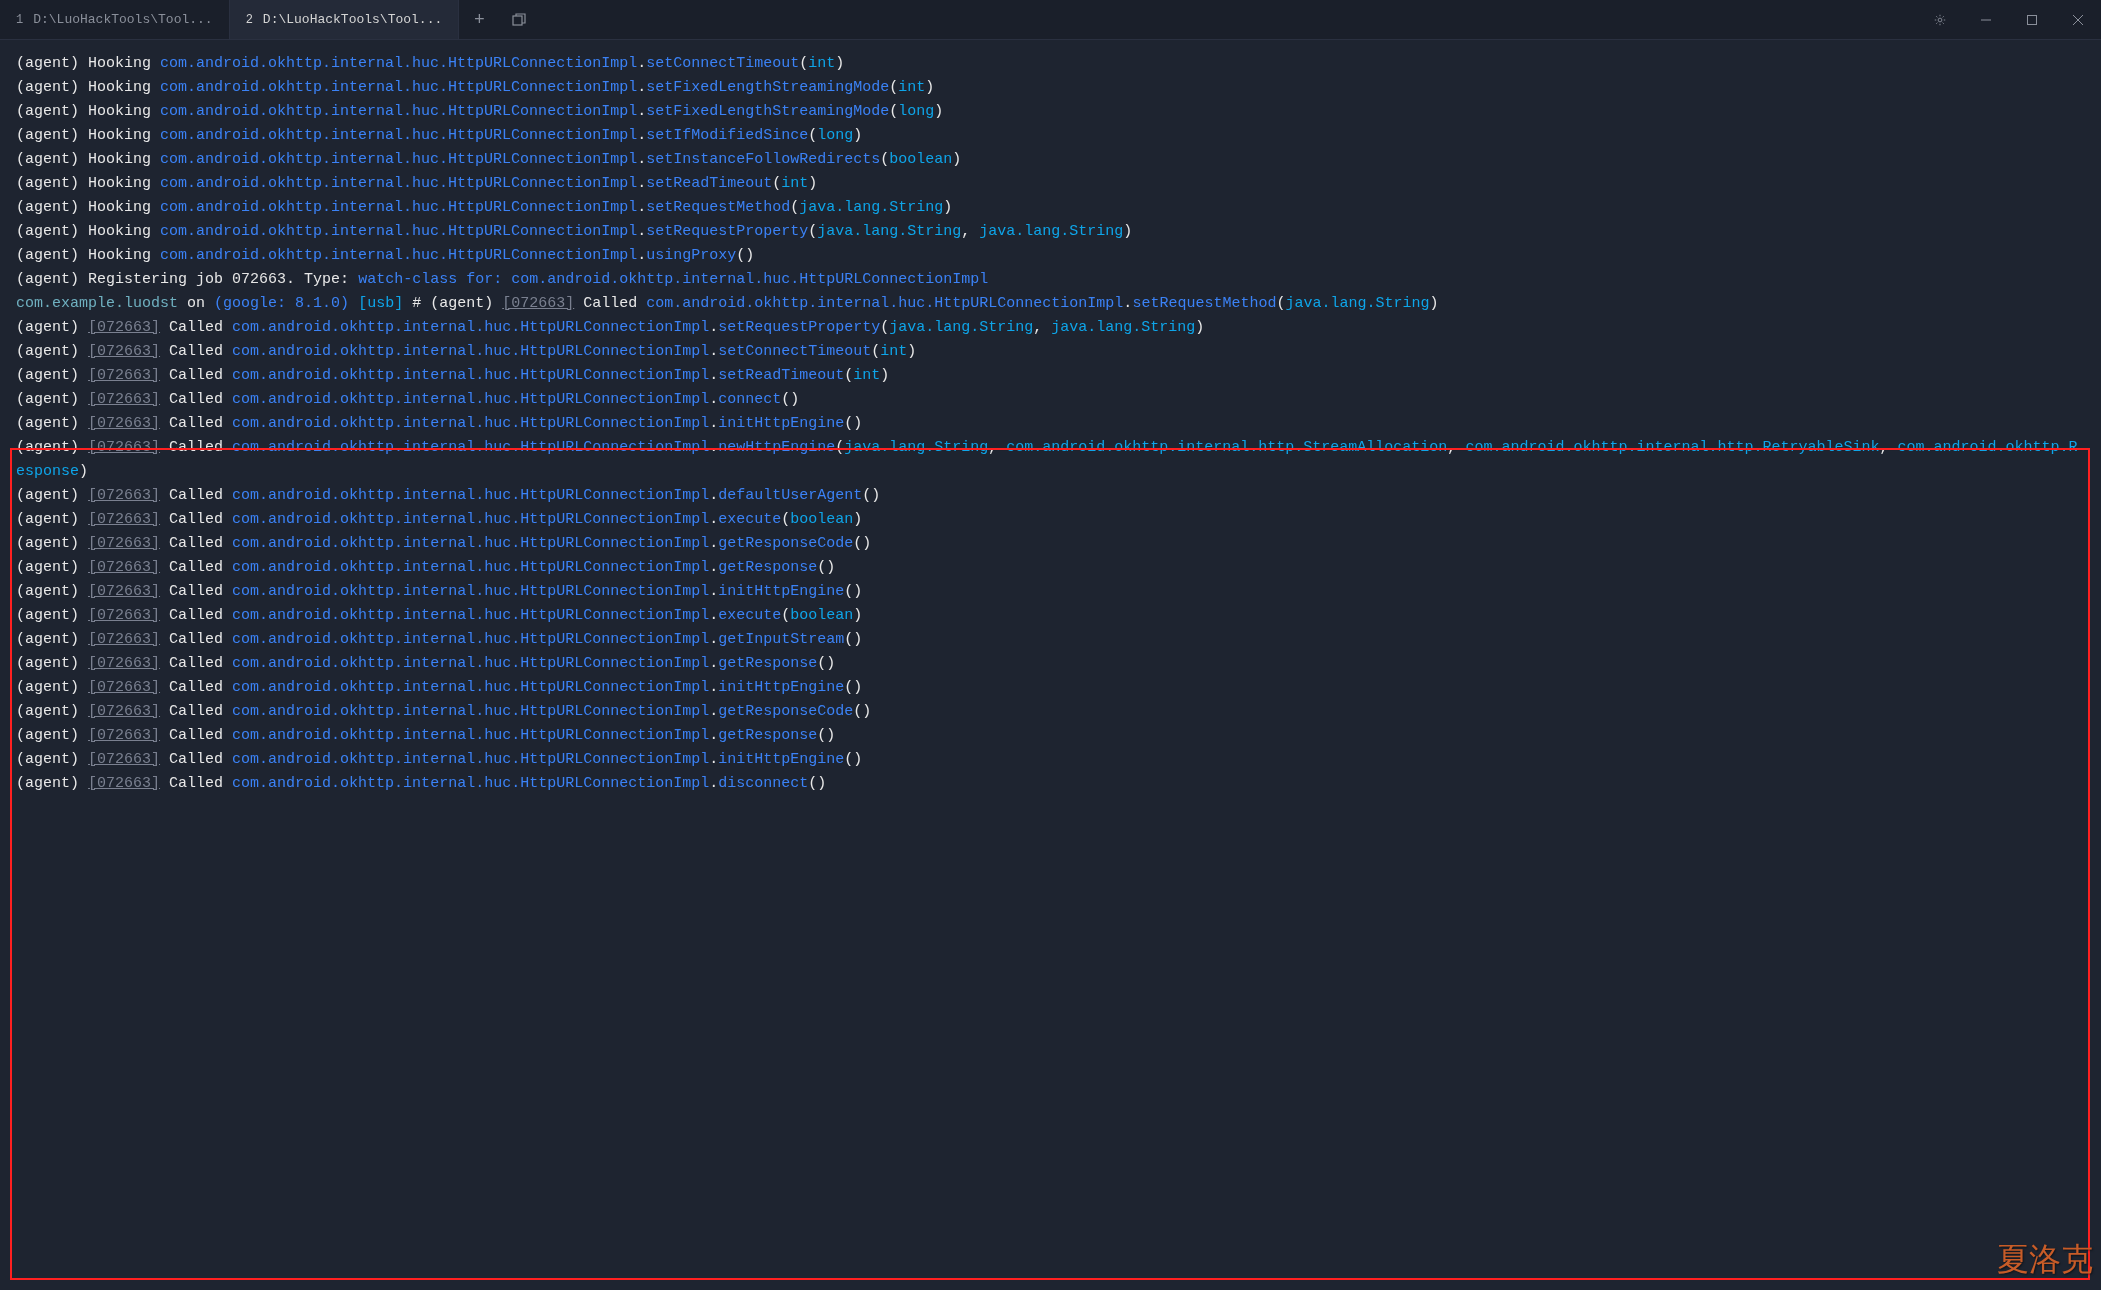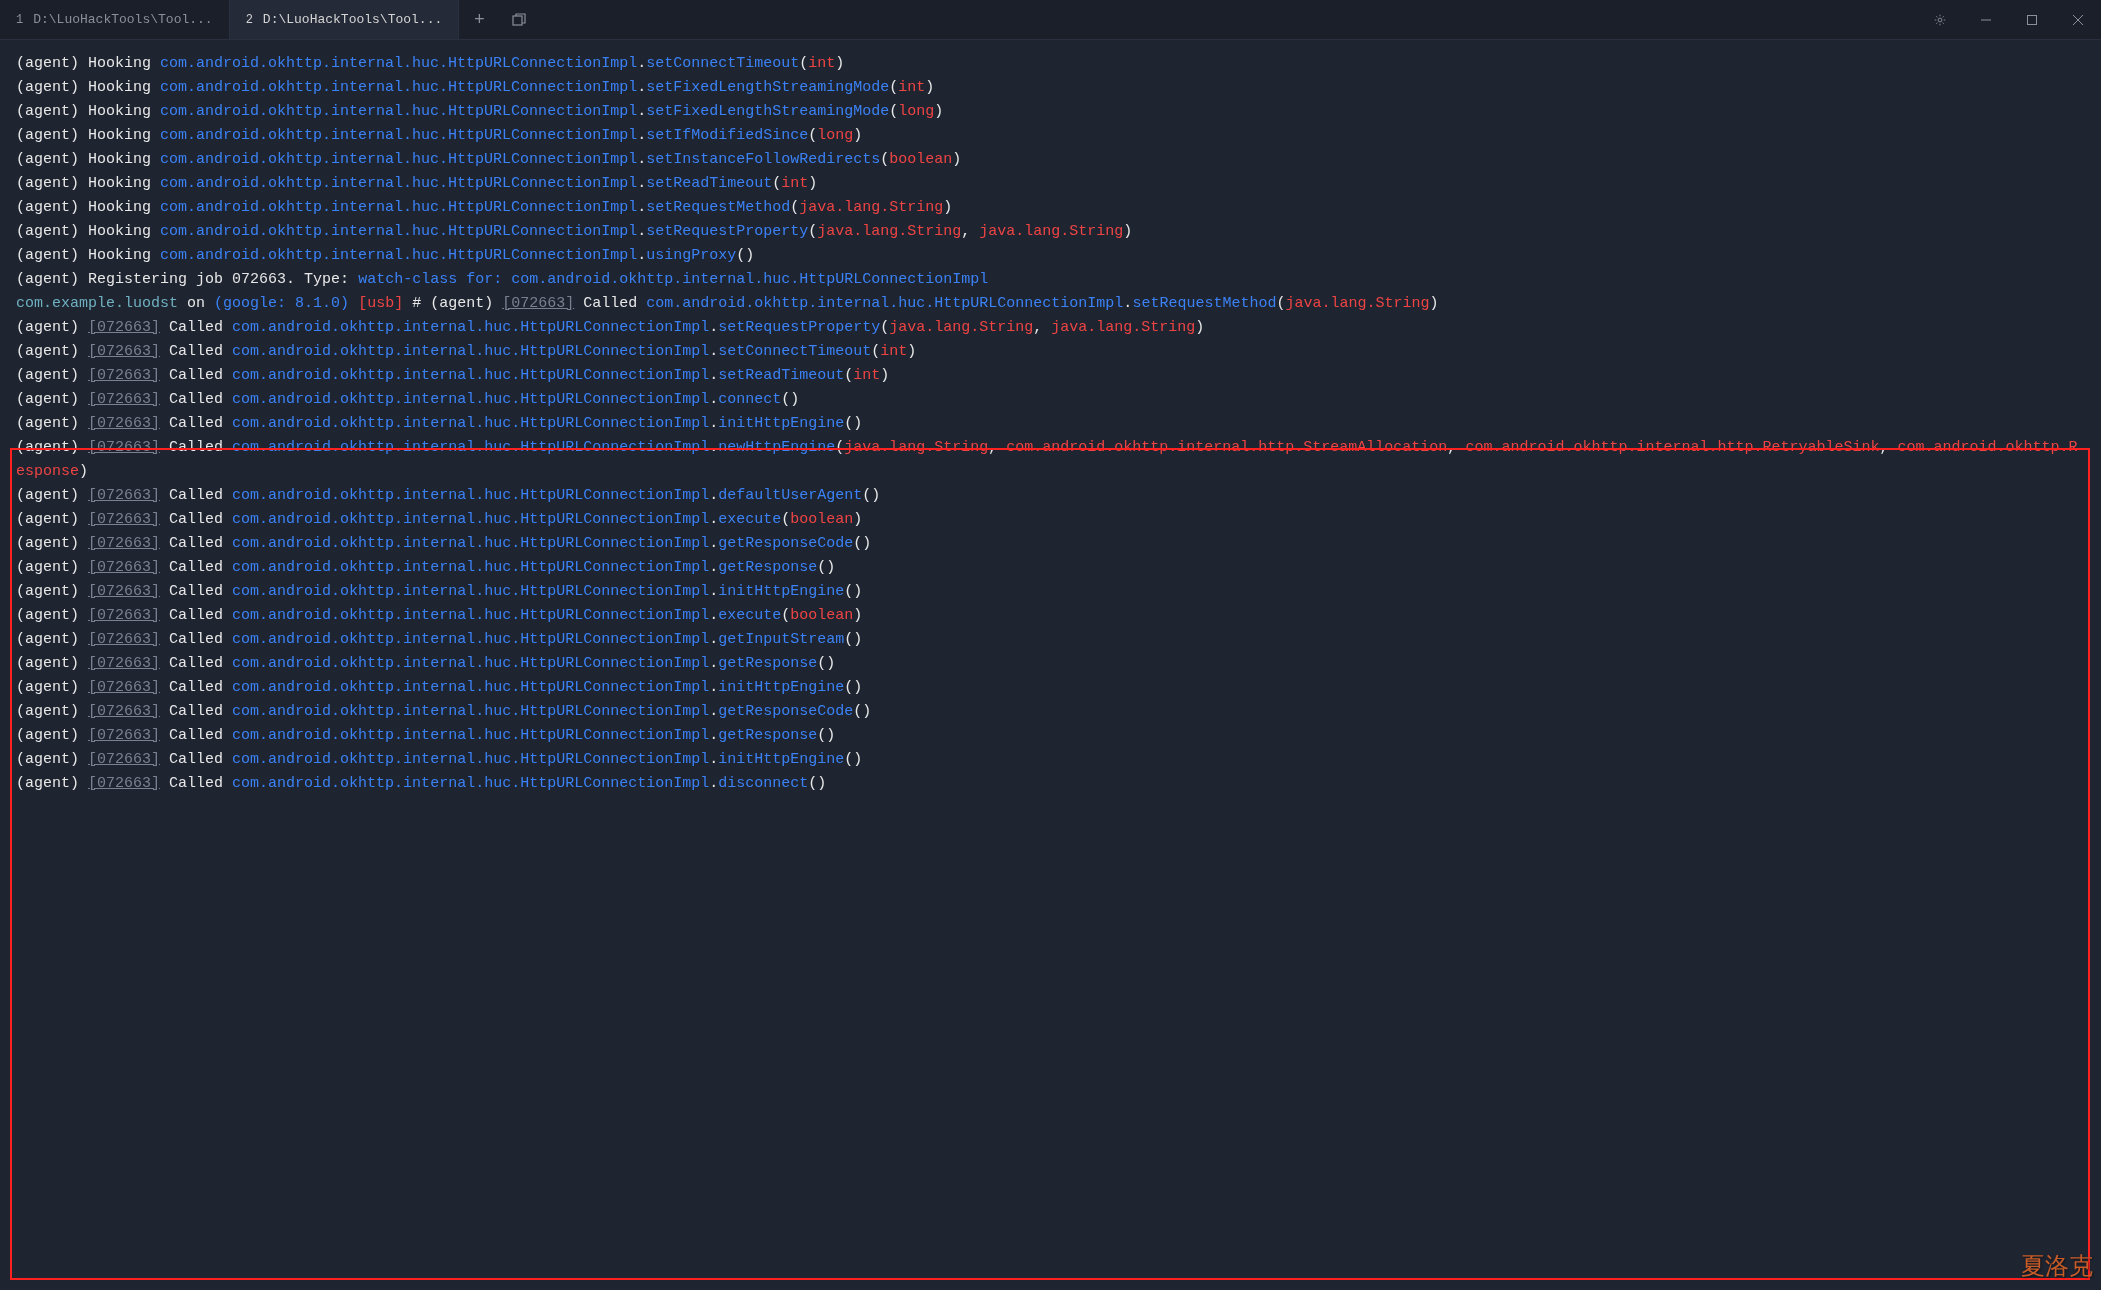--- a/index.html
+++ b/index.html
@@ -74,34 +74,34 @@
 .terminal {
   padding: 12px 16px;
   line-height: 24px;
   white-space: pre-wrap;
   word-break: break-all;
 }
 .line { display: block; }
 .white { color: #e8e8e8; }
 .yellow { color: #3b82f6; }
 .green { color: #3b82f6; }
-.red { color: #ef4444; }
+.red { color: #0ea5e9; }
 .blue { color: #e5e5e5; }
 .gray { color: #7a8090; text-decoration: underline; }
 .cyan { color: #6fb0c0; text-align: right; }
 .red-box {
   position: absolute;
   border: 2px solid #ff2020;
   pointer-events: none;
 }
 .watermark {
   position: absolute;
   bottom: 8px;
   right: 8px;
-  font-size: 24px;
+  font-size: 32px;
   color: #c85c28;
   font-family: 'STKaiti', 'KaiTi', cursive;
   text-shadow: 1px 1px 2px rgba(0,0,0,0.5);
 }
 </style>
 </head>
 <body>
 
 <div class="titlebar">
   <div class="tabs" id="tabs">

